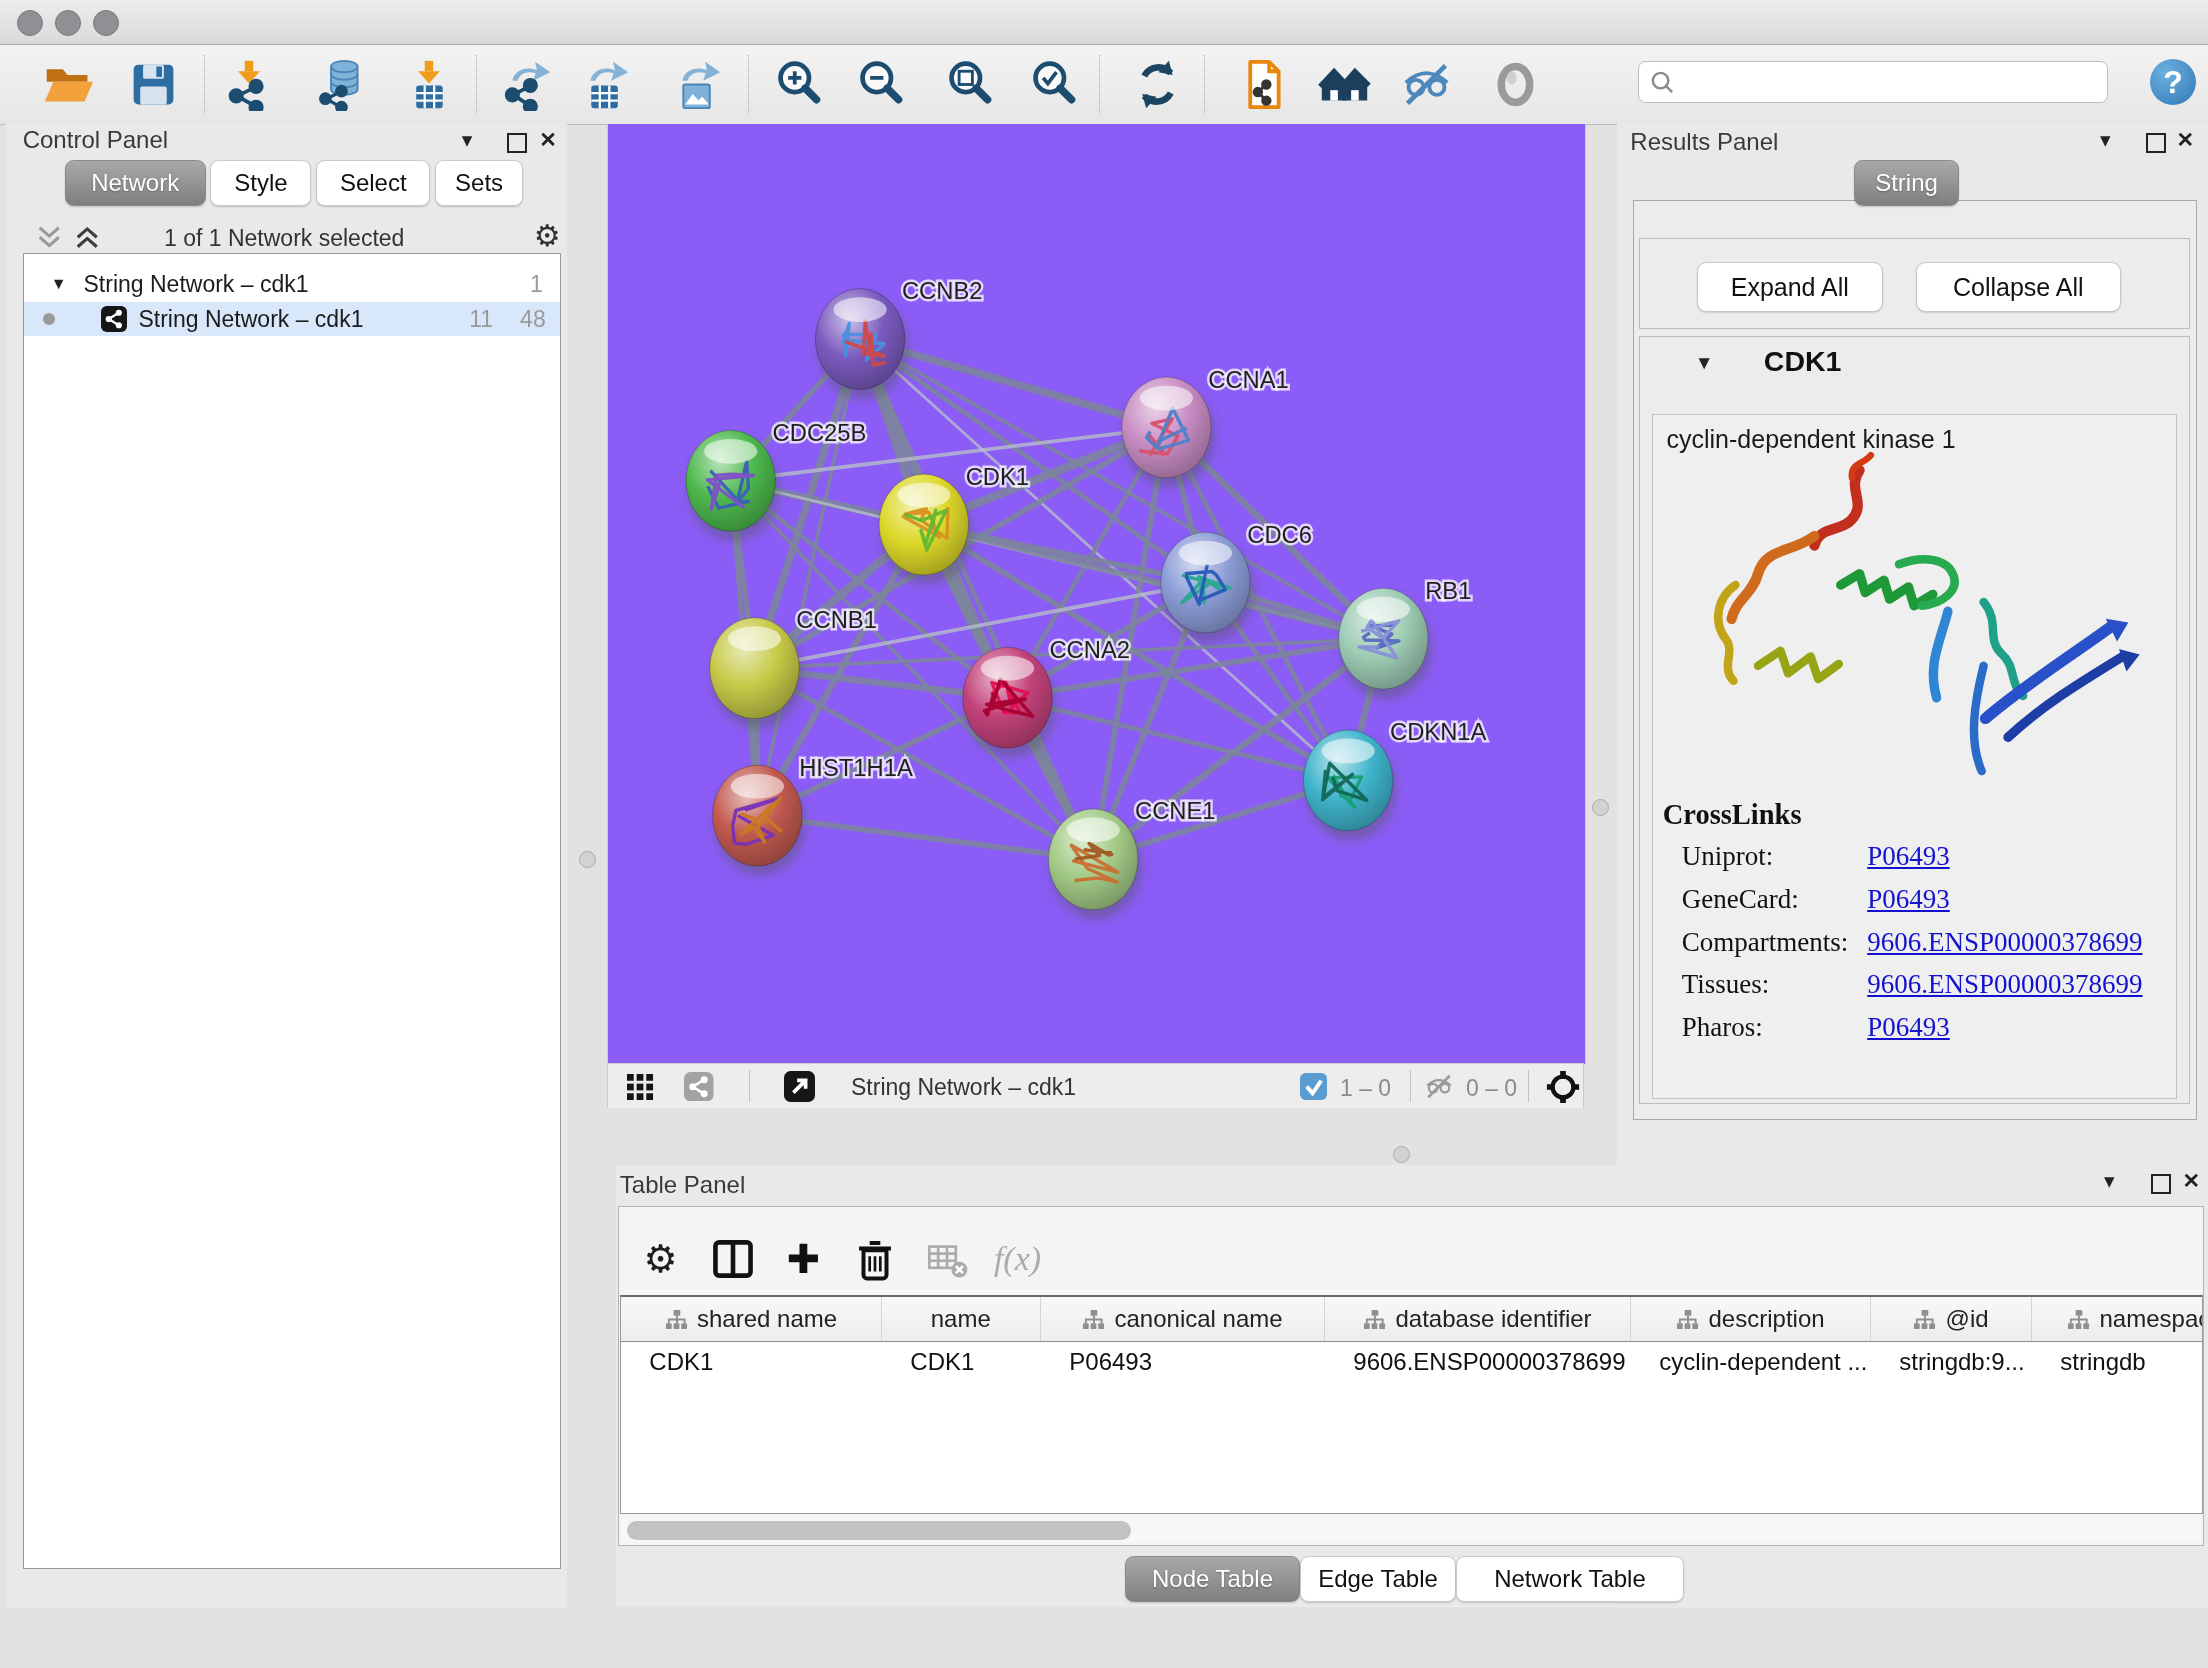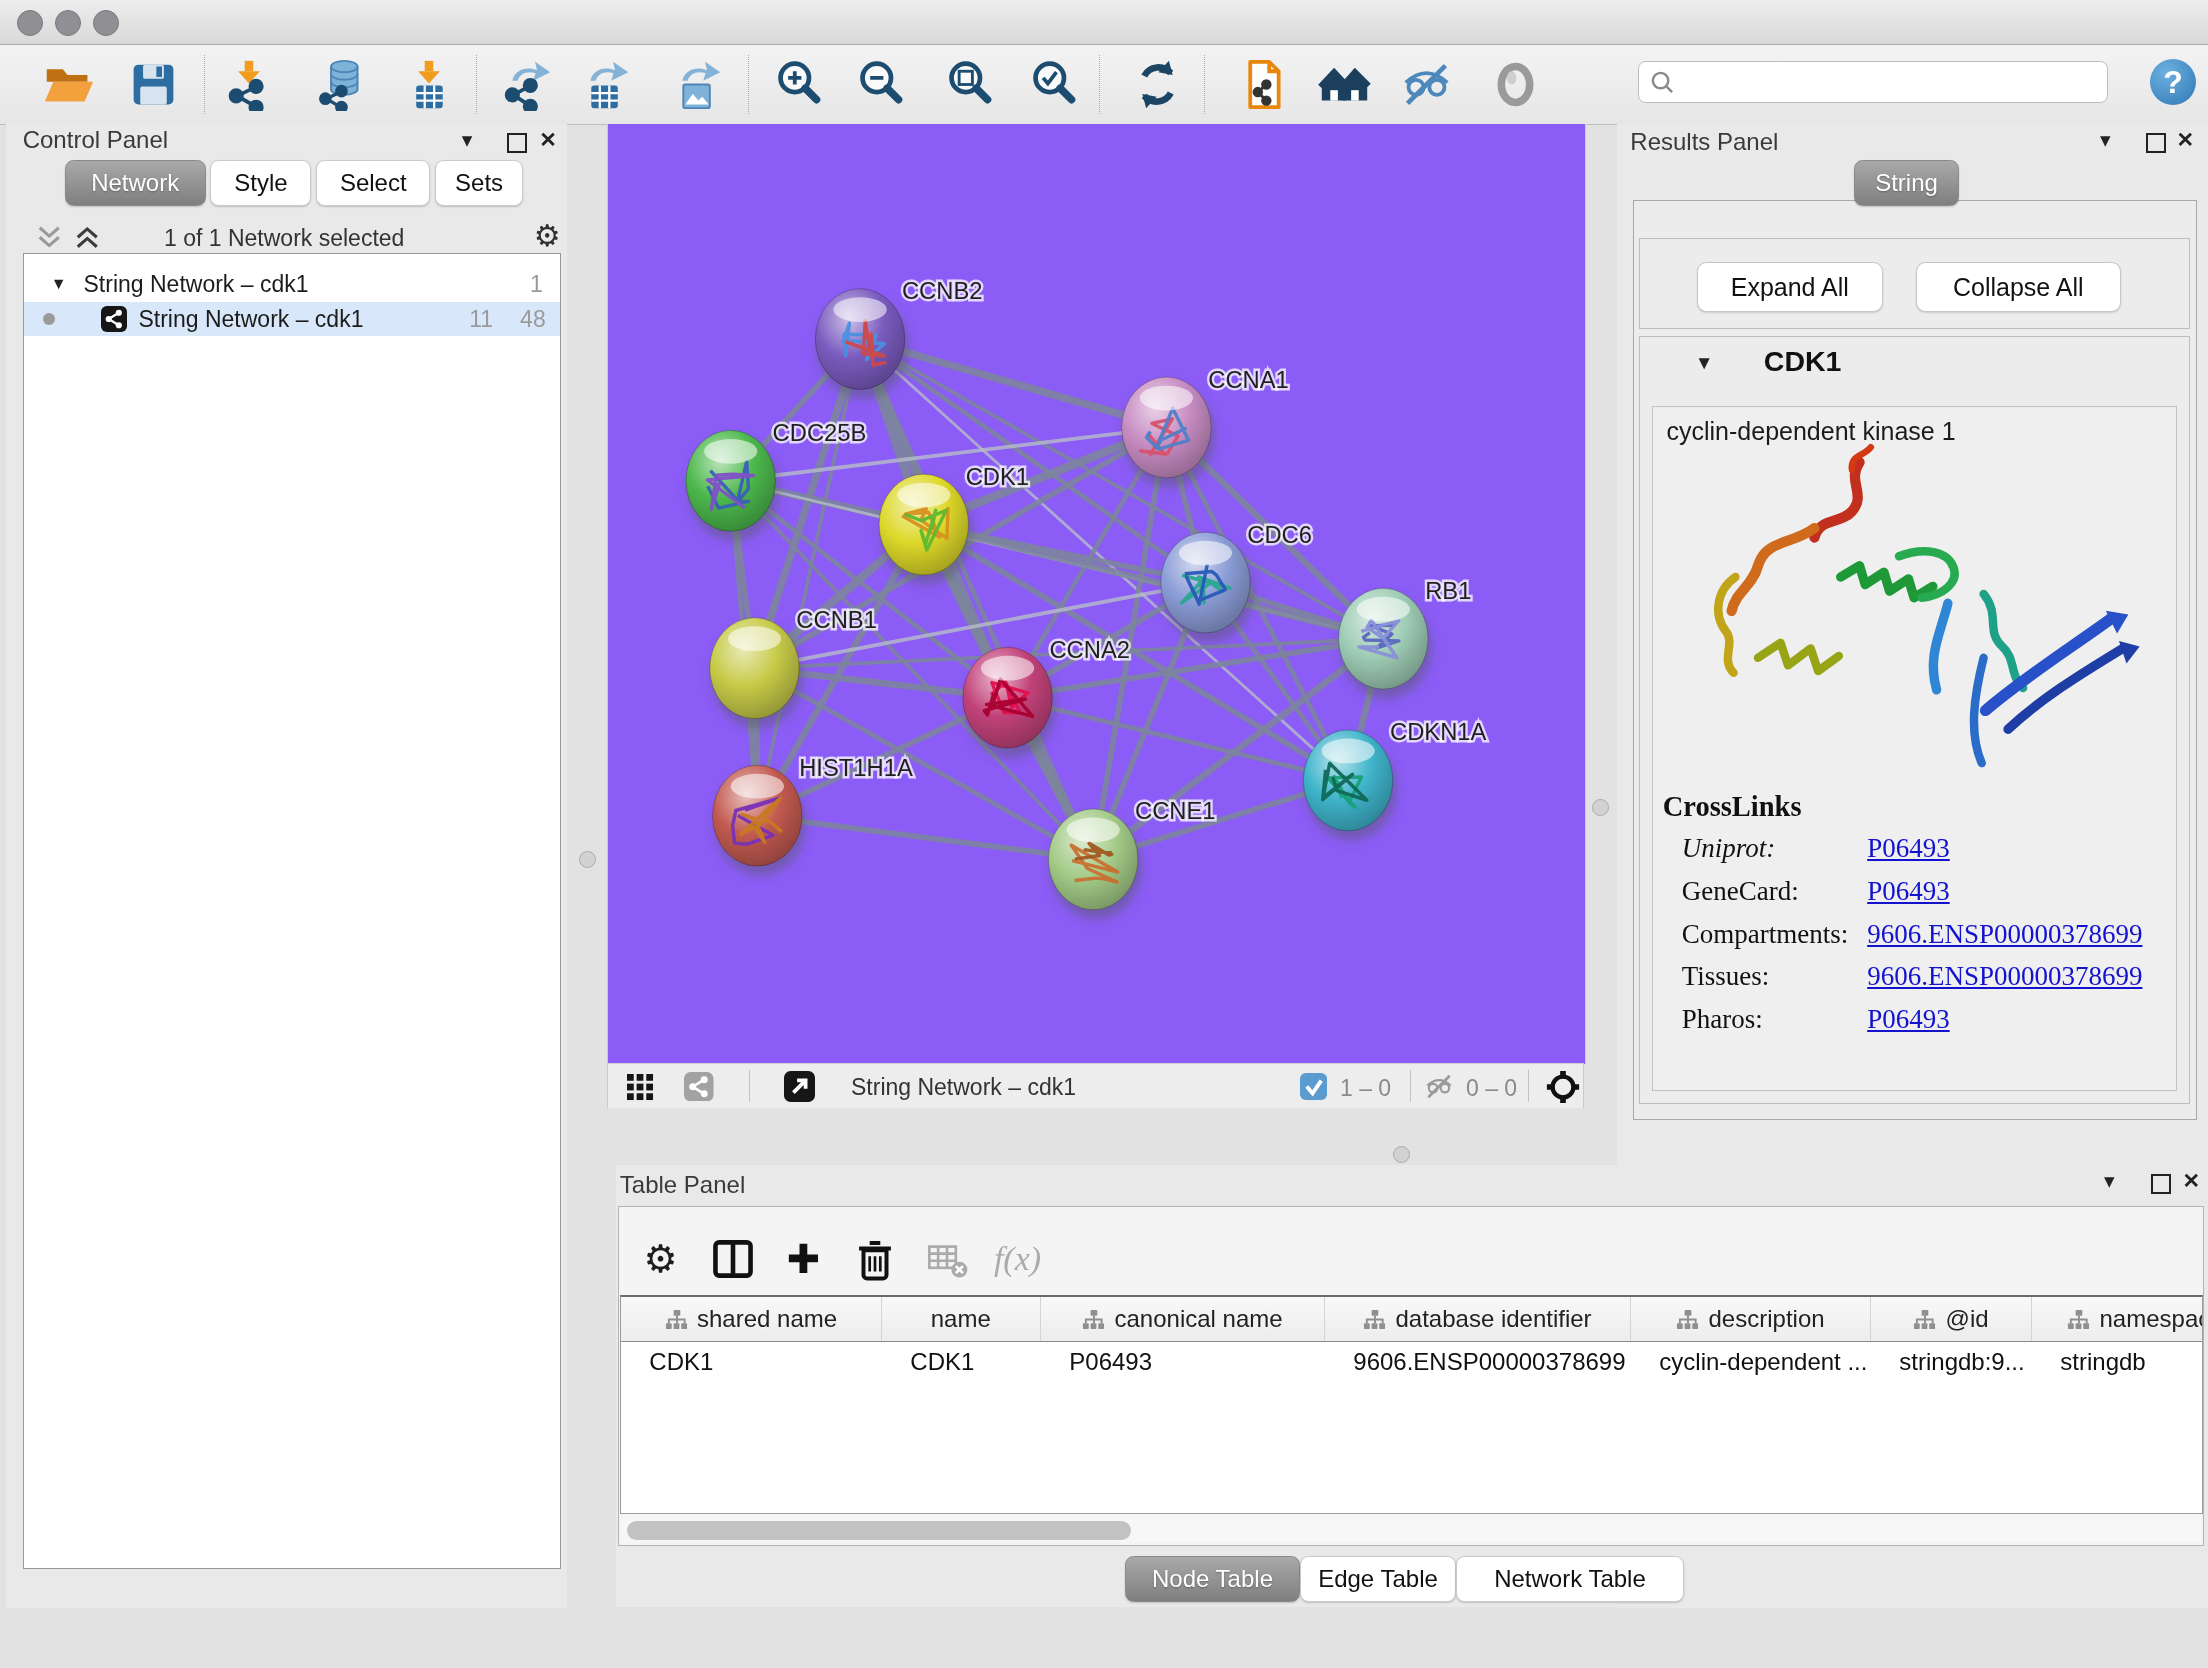--- a/index.html
+++ b/index.html
@@ -46,21 +46,21 @@
   .cts{position:absolute;top:5.7px;height:32px;border-left:1px solid #c2c2c2;}
   .ct-txt{font-size:23px;color:#8a8a8a;}
   
   #results-panel{left:1617px;top:124px;width:592px;height:1484px;background:#e9e9e9;}
   #rp-tab{position:absolute;left:237px;top:36px;width:103px;z-index:3;}
   #rp-outer{position:absolute;left:16px;top:76px;width:564px;height:920px;border:1.9px solid #a8a8a8;background:#ececec;box-sizing:border-box;}
   #rp-box1{position:absolute;left:4.8px;top:37px;width:551px;height:91px;border:1px solid #bdbdbd;box-sizing:border-box;}
   .rp-btn{position:absolute;top:23px;height:48px;background:#fff;border:1px solid #c6c6c6;border-radius:9.5px;
           font-size:25px;color:#111;display:flex;align-items:center;justify-content:center;box-shadow:0 1px 1.9px rgba(0,0,0,.15);}
   #rp-box2{position:absolute;left:4.8px;top:135px;width:551px;height:768px;border:1px solid #bdbdbd;box-sizing:border-box;}
-  #rp-content{position:absolute;left:12.4px;top:69px;width:525px;height:685px;background:#efefef;border:1px solid #c2c2c2;box-sizing:border-box;}
+  #rp-content{position:absolute;left:12.4px;top:77px;width:525px;height:685px;background:#efefef;border:1px solid #c2c2c2;box-sizing:border-box;}
   .xl{font-family:"Liberation Serif",serif;font-size:27px;color:#111;}
   .xl-link{font-family:"Liberation Serif",serif;font-size:27px;color:#1212cf;text-decoration:underline;}
   .xl-row{position:absolute;left:0;width:100%;height:40px;}
   
   #table-panel{left:616px;top:1165px;width:1592px;height:442px;background:#e9e9e9;}
   #tp-outer{position:absolute;left:1.9px;top:41px;width:1586px;height:340px;background:#f4f4f4;border:1px solid #b4b4b4;box-sizing:border-box;}
   .tp-ic{position:absolute;display:flex;align-items:center;justify-content:center;width:57px;height:57px;}
   #tbl{position:absolute;left:3.8px;top:130px;width:1583px;height:219px;background:#fff;border-top:2.9px solid #6b6b6b;
        border-left:1px solid #9a9a9a;border-right:1px solid #9a9a9a;border-bottom:1px solid #9a9a9a;overflow:hidden;box-sizing:border-box;}
   #tbl-head{display:flex;height:44px;background:linear-gradient(#f8f8f8,#ededed);border-bottom:1.9px solid #8c8c8c;}
@@ -585,21 +585,21 @@
               <path d="M436 194c-44 32-92 62-134 98" stroke="#2850c8" stroke-width="12"></path>
               <path d="M448 226c-46 28-88 54-122 86" stroke="#1e3ea6" stroke-width="10"></path>
               <path d="M430 186l24 4-12 20z" fill="#2850c8" stroke="none"></path>
               <path d="M444 218l22 6-14 18z" fill="#1e3ea6" stroke="none"></path>
             </g>
           </svg>
 
           <div class="abs xl serif-bold" style="left:9.5px;top:384px;font-size:28.5px">CrossLinks</div>
           <div class="abs" id="xl-rows" style="left:0;top:426px;width:100%;height:228px">
               <div class="xl-row" style="top: 0px;">
-                <span class="xl abs" style="left: 28.5px; font-style: italic;">Uniprot:</span>
+                <span class="xl abs" style="left: 28.5px;">Uniprot:</span>
                 <a class="xl-link abs" style="left: 214px;">P06493</a>
               </div>
               <div class="xl-row" style="top: 43px;">
                 <span class="xl abs" style="left: 28.5px;">GeneCard:</span>
                 <a class="xl-link abs" style="left: 214px;">P06493</a>
               </div>
               <div class="xl-row" style="top: 86px;">
                 <span class="xl abs" style="left: 28.5px;">Compartments:</span>
                 <a class="xl-link abs" style="left: 214px;">9606.ENSP00000378699</a>
               </div>

